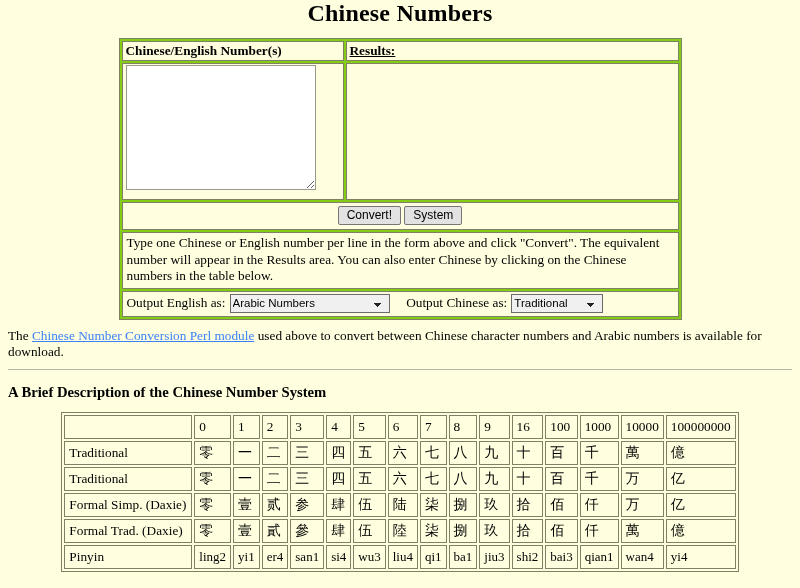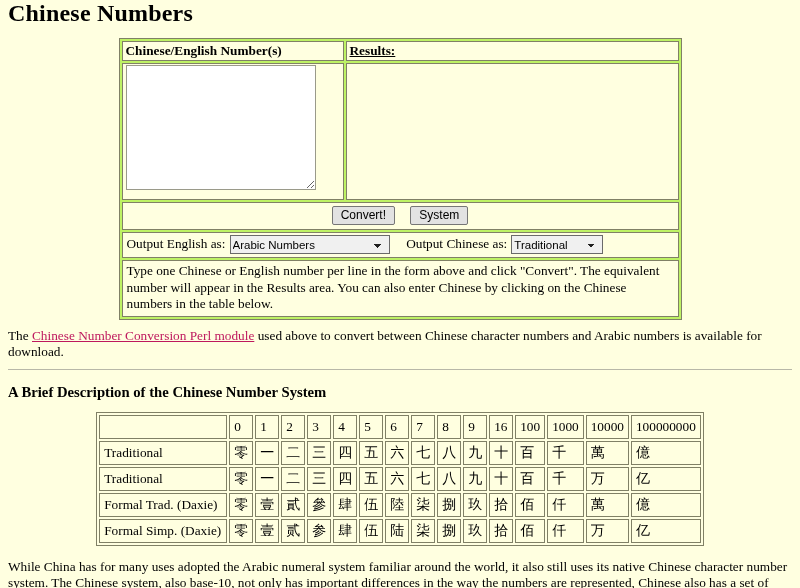--- a/index.html
+++ b/index.html
@@ -18,37 +18,37 @@
   }
   .page {
     padding: 0 8px;
     box-sizing: border-box;
     width: 800px;
   }
   h1.page-title {
     font-family: "Liberation Serif", "DejaVu Serif", serif;
     font-size: 24px;
     font-weight: bold;
-    text-align: left;
+    text-align: center;
     margin: 0;
     padding-top: 0;
     line-height: 26px;
     letter-spacing: 0.2px;
   }
   
   .form-wrap {
     margin-top: 12px;
     display: flex;
     justify-content: center;
   }
   table.form-table {
     border-collapse: separate;
     border-spacing: 2px;
     border: 1px solid #808066;
-    background: #bef264;
+    background: #84cc16;
     width: 555px;
     table-layout: fixed;
   }
   table.form-table > tbody > tr > td {
     border: 1px solid #808066;
     padding: 1px 3px;
     vertical-align: top;
     background: #ffffe0;
   }
   td.col-left { width: 214px; }
@@ -97,21 +97,21 @@
     padding: 3px 0 4px 0 !important;
   }
   button.btn {
     font-family: "Liberation Sans", "DejaVu Sans", sans-serif;
     font-size: 12px;
     padding: 1px 8px;
     background: #e2e2e2;
     border: 1px solid #767676;
     border-radius: 2px;
     color: #000;
-    margin: 0 6px;
+    margin: 0 0;
     cursor: pointer;
     line-height: 15px;
   }
   .options-cell {
     padding: 2px 4px 3px 4px !important;
     white-space: nowrap;
     font-size: 13.3px;
     line-height: 18px;
   }
   .opt-label { margin-right: 4px; }
@@ -144,21 +144,21 @@
     line-height: 16.5px;
     padding: 2px 4px 3px 4px !important;
   }
   
   p.body-text {
     margin: 8px 0 0 0;
     font-size: 13.3px;
     line-height: 16px;
   }
   a.inline-link {
-    color: #be185d;
+    color: #3b82f6;
     text-decoration: underline;
   }
   hr.divider {
     border: 0;
     border-top: 1px solid #b8b8a8;
     margin: 9px 0 0 0;
     height: 1px;
   }
   h2.section-heading {
     font-size: 14.7px;
@@ -228,28 +228,28 @@
             <textarea class="results-area" id="results-output" readonly="" style=""></textarea>
           </td>
         </tr>
         <tr>
           <td class="buttons-cell" colspan="2">
             <button class="btn" type="button">Convert!</button>
             <button class="btn" type="button">System</button>
           </td>
         </tr>
         <tr>
+          <td class="help-cell" colspan="2">Type one Chinese or English number per line in the form above and click "Convert". The equivalent number will appear in the Results area. You can also enter Chinese by clicking on the Chinese numbers in the table below.</td>
+        </tr>
+        <tr>
           <td class="options-cell" colspan="2">
             <span class="opt-label">Output English as:</span><select class="dropdown" id="out-english"><option value="Arabic Numbers">Arabic Numbers</option></select>
             &nbsp;&nbsp;&nbsp;
             <span class="opt-label">Output Chinese as:</span><select class="dropdown" id="out-chinese"><option value="Traditional">Traditional</option></select>
           </td>
-        </tr>
-        <tr>
-          <td class="help-cell" colspan="2">Type one Chinese or English number per line in the form above and click "Convert". The equivalent number will appear in the Results area. You can also enter Chinese by clicking on the Chinese numbers in the table below.</td>
         </tr>
       </tbody>
     </table>
   </div>
 
   <p class="body-text"><span>The </span><a class="inline-link" href="#">Chinese Number Conversion Perl module</a><span> used above to convert between Chinese character numbers and Arabic numbers is available for download.</span></p>
 
   <hr class="divider">
 
   <h2 class="section-heading">A Brief Description of the Chinese Number System</h2>
@@ -305,54 +305,72 @@
             <td class="cjk">七</td>
             <td class="cjk">八</td>
             <td class="cjk">九</td>
             <td class="cjk">十</td>
             <td class="cjk">百</td>
             <td class="cjk">千</td>
             <td class="cjk">万</td>
             <td class="cjk">亿</td>
           </tr>
           <tr>
+            <td class="rowhead">Formal Simp. (Daxie)</td>
+            <td class="cjk">零</td>
+            <td class="cjk">壹</td>
+            <td class="cjk">贰</td>
+            <td class="cjk">参</td>
+            <td class="cjk">肆</td>
+            <td class="cjk">伍</td>
+            <td class="cjk">陆</td>
+            <td class="cjk">柒</td>
+            <td class="cjk">捌</td>
+            <td class="cjk">玖</td>
+            <td class="cjk">拾</td>
+            <td class="cjk">佰</td>
+            <td class="cjk">仟</td>
+            <td class="cjk">万</td>
+            <td class="cjk">亿</td>
+          </tr>
+          <tr>
             <td class="rowhead">Formal Trad. (Daxie)</td>
             <td class="cjk">零</td>
             <td class="cjk">壹</td>
             <td class="cjk">貳</td>
             <td class="cjk">參</td>
             <td class="cjk">肆</td>
             <td class="cjk">伍</td>
             <td class="cjk">陸</td>
             <td class="cjk">柒</td>
             <td class="cjk">捌</td>
             <td class="cjk">玖</td>
             <td class="cjk">拾</td>
             <td class="cjk">佰</td>
             <td class="cjk">仟</td>
             <td class="cjk">萬</td>
             <td class="cjk">億</td>
           </tr>
           <tr>
-            <td class="rowhead">Formal Simp. (Daxie)</td>
-            <td class="cjk">零</td>
-            <td class="cjk">壹</td>
-            <td class="cjk">贰</td>
-            <td class="cjk">参</td>
-            <td class="cjk">肆</td>
-            <td class="cjk">伍</td>
-            <td class="cjk">陆</td>
-            <td class="cjk">柒</td>
-            <td class="cjk">捌</td>
-            <td class="cjk">玖</td>
-            <td class="cjk">拾</td>
-            <td class="cjk">佰</td>
-            <td class="cjk">仟</td>
-            <td class="cjk">万</td>
-            <td class="cjk">亿</td>
+            <td class="rowhead">Pinyin</td>
+            <td class="pinyin">ling2</td>
+            <td class="pinyin">yi1</td>
+            <td class="pinyin">er4</td>
+            <td class="pinyin">san1</td>
+            <td class="pinyin">si4</td>
+            <td class="pinyin">wu3</td>
+            <td class="pinyin">liu4</td>
+            <td class="pinyin">qi1</td>
+            <td class="pinyin">ba1</td>
+            <td class="pinyin">jiu3</td>
+            <td class="pinyin">shi2</td>
+            <td class="pinyin">bai3</td>
+            <td class="pinyin">qian1</td>
+            <td class="pinyin">wan4</td>
+            <td class="pinyin">yi4</td>
           </tr>
         </tbody>
     </table>
   </div>
 
   <p class="footer-text">While China has for many uses adopted the Arabic numeral system familiar around the world, it also still uses its native Chinese character number system. The Chinese system, also base-10, not only has important differences in the way the numbers are represented, Chinese also has a set of</p>
 
 </div>
 
 </body></html>

